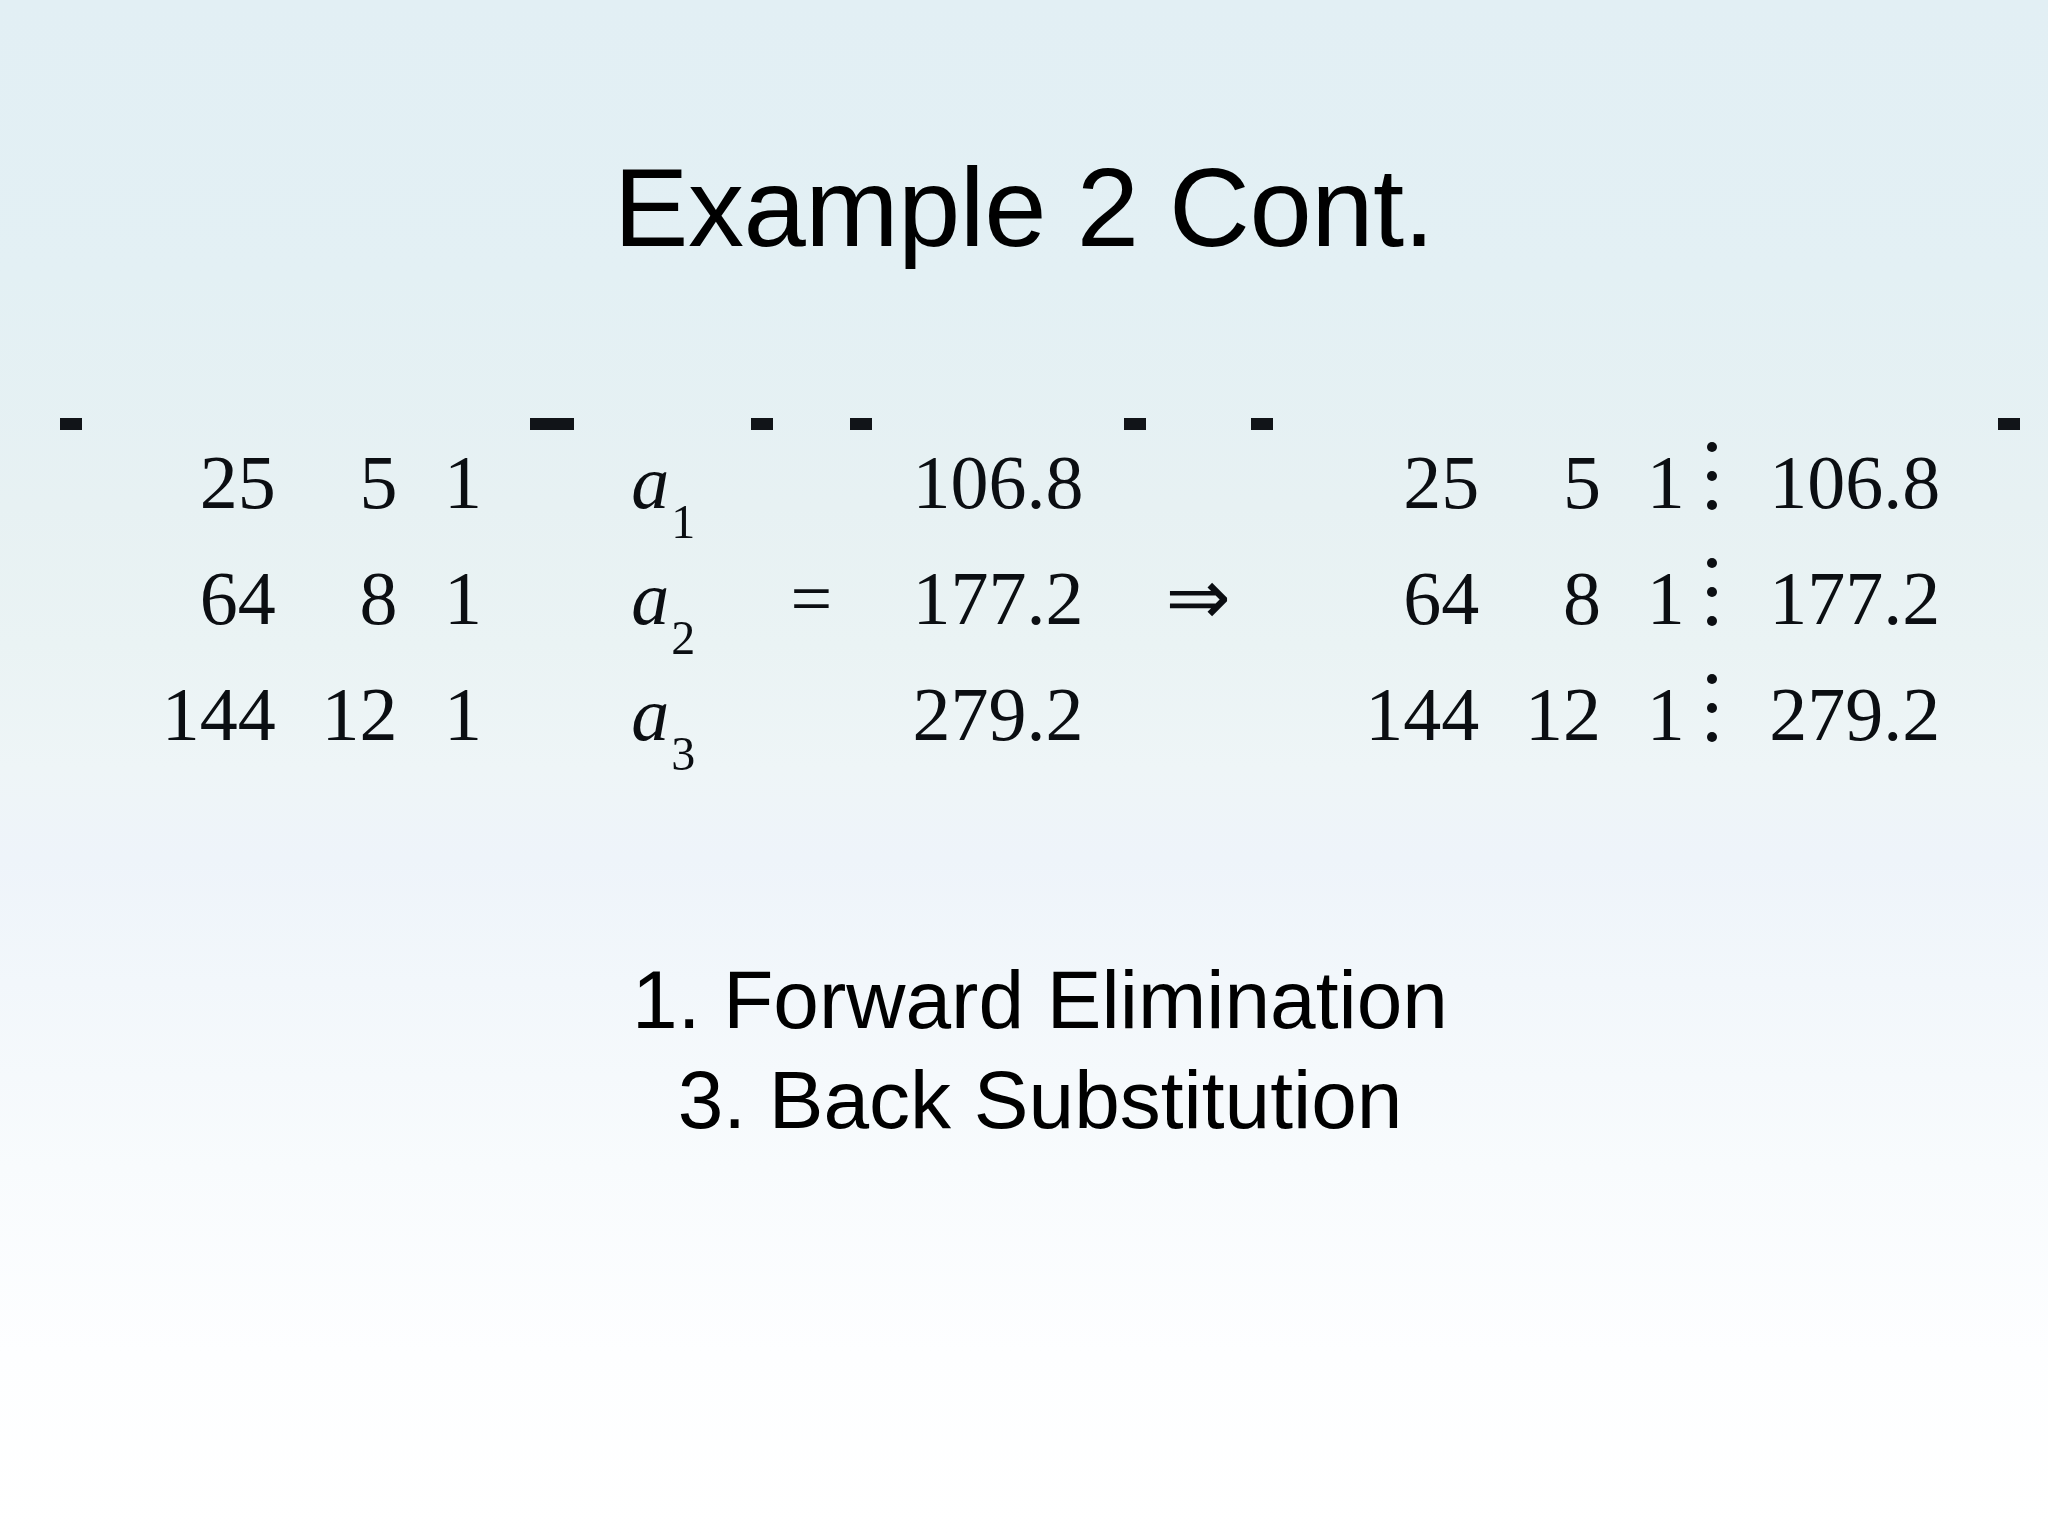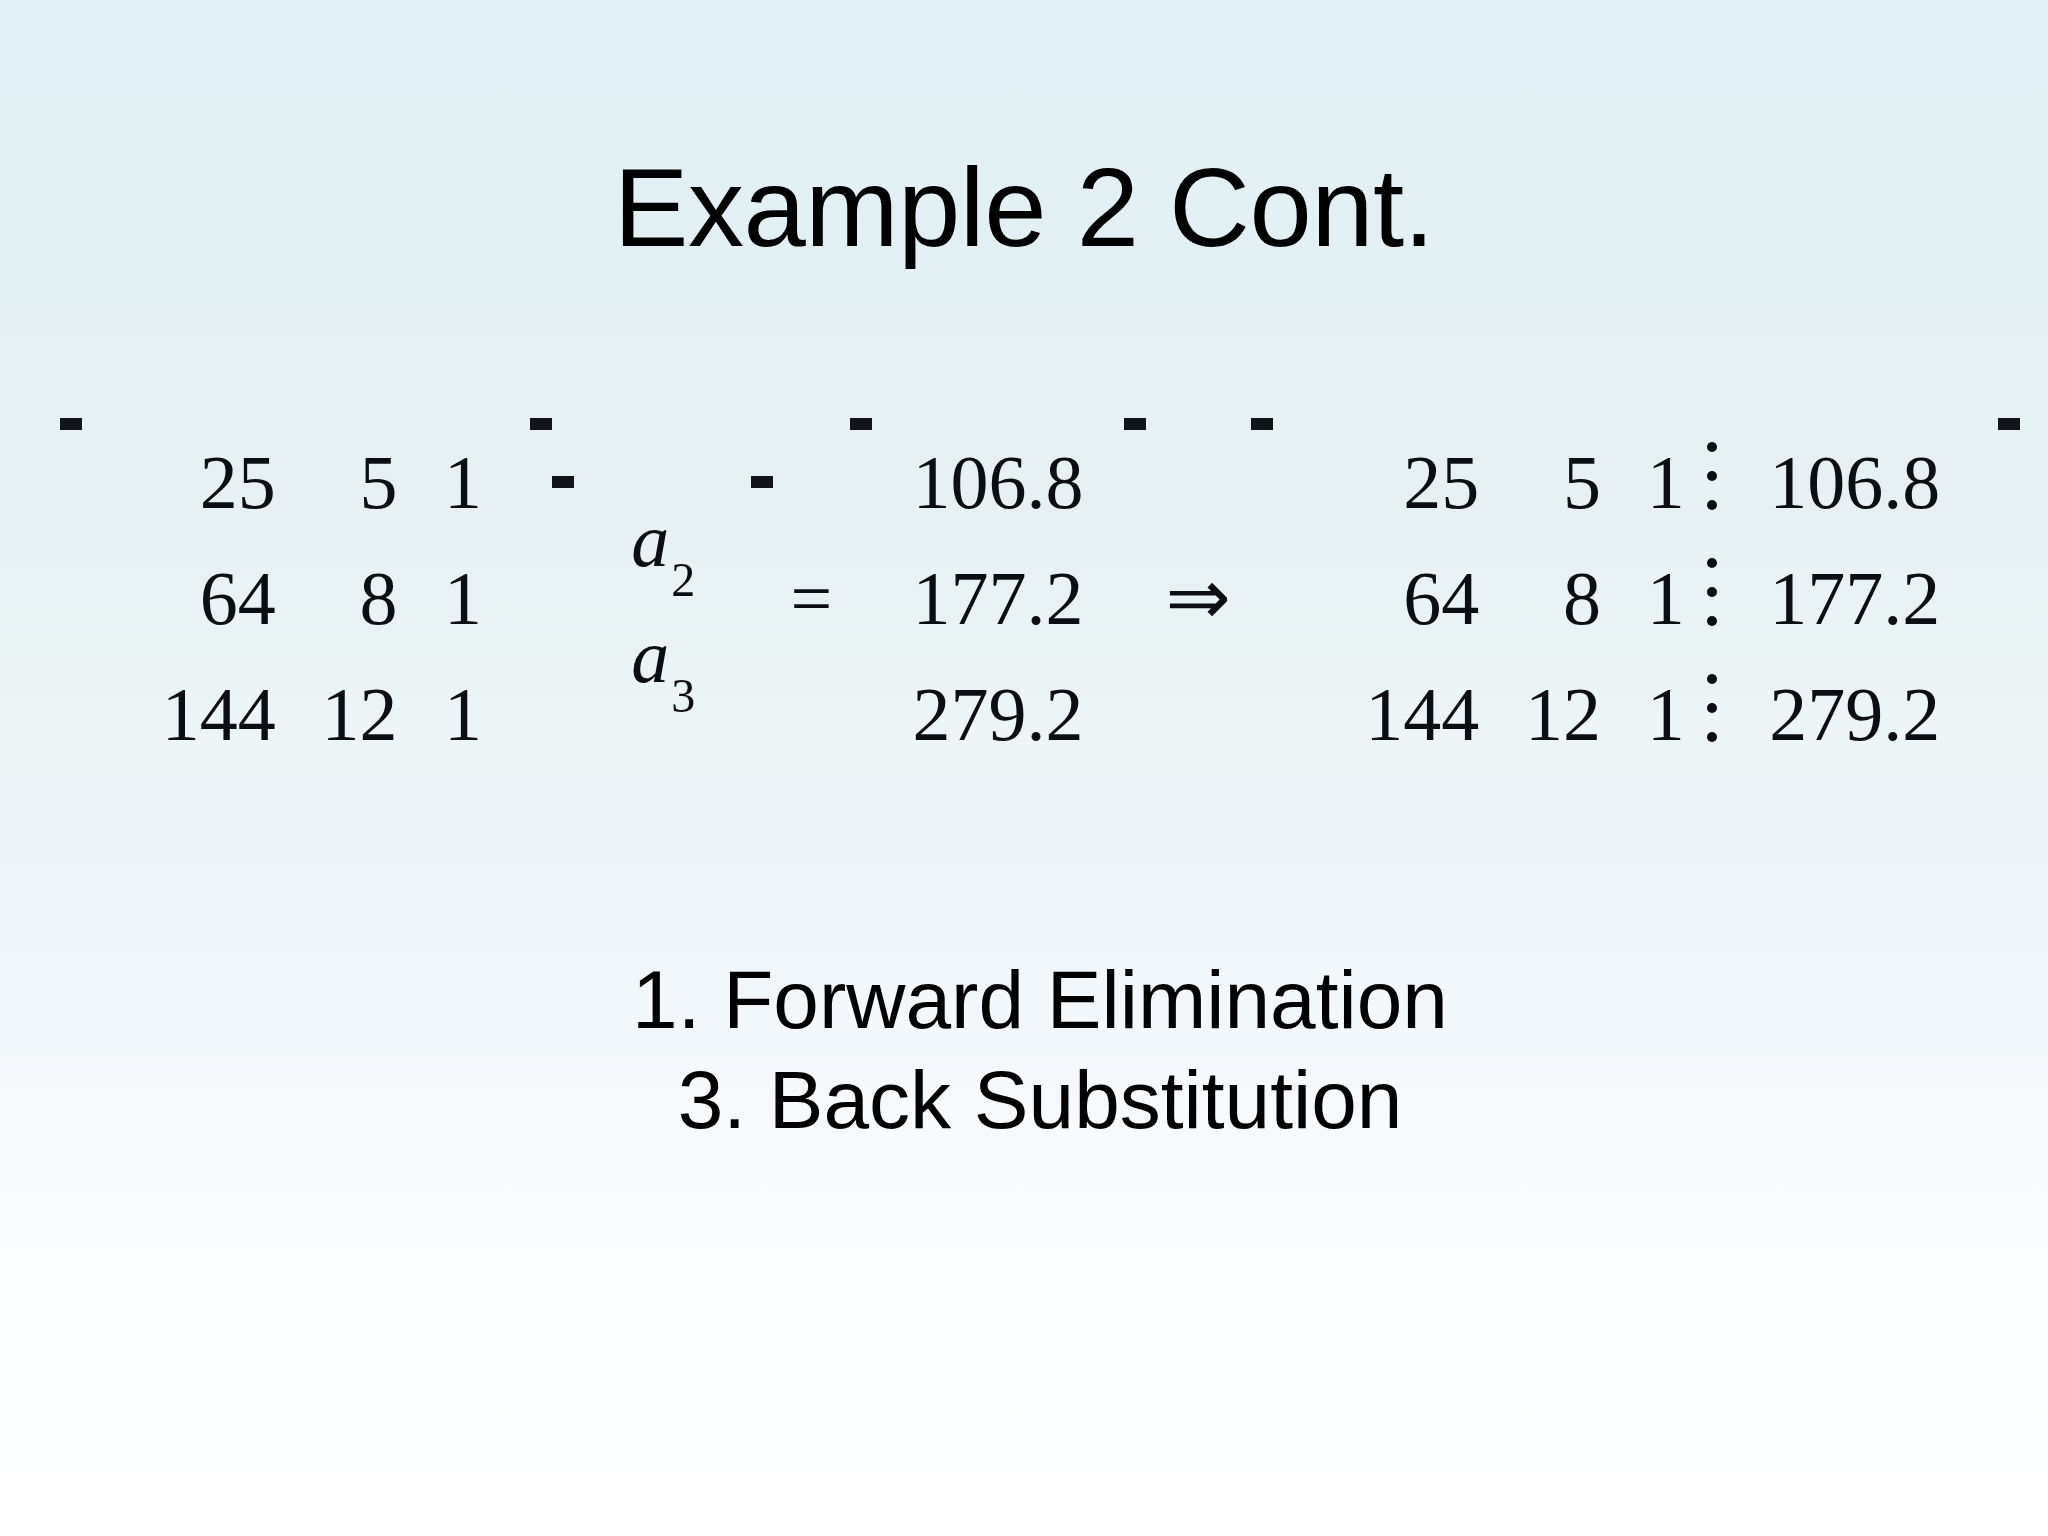--- a/index.html
+++ b/index.html
@@ -242,20 +242,23 @@
       </div>
     </div>
 
     <div class="matrix">
       <div class="bracket left">
         <span class="serif-top"></span>
           <span class="serif-bot"></span>
       </div>
       <table class="mtable m-vec">
         <tbody>
+            <tr>
+          <td class="v0"><span>a</span><span class="sub">1</span></td>
+        </tr>
         <tr>
           <td class="v0"><span>a</span><span class="sub">2</span></td>
         </tr>
         <tr>
           <td class="v0"><span>a</span><span class="sub">3</span></td>
         </tr>
       </tbody>
         </table>
       <div class="bracket right">
         <span class="serif-top"></span>

